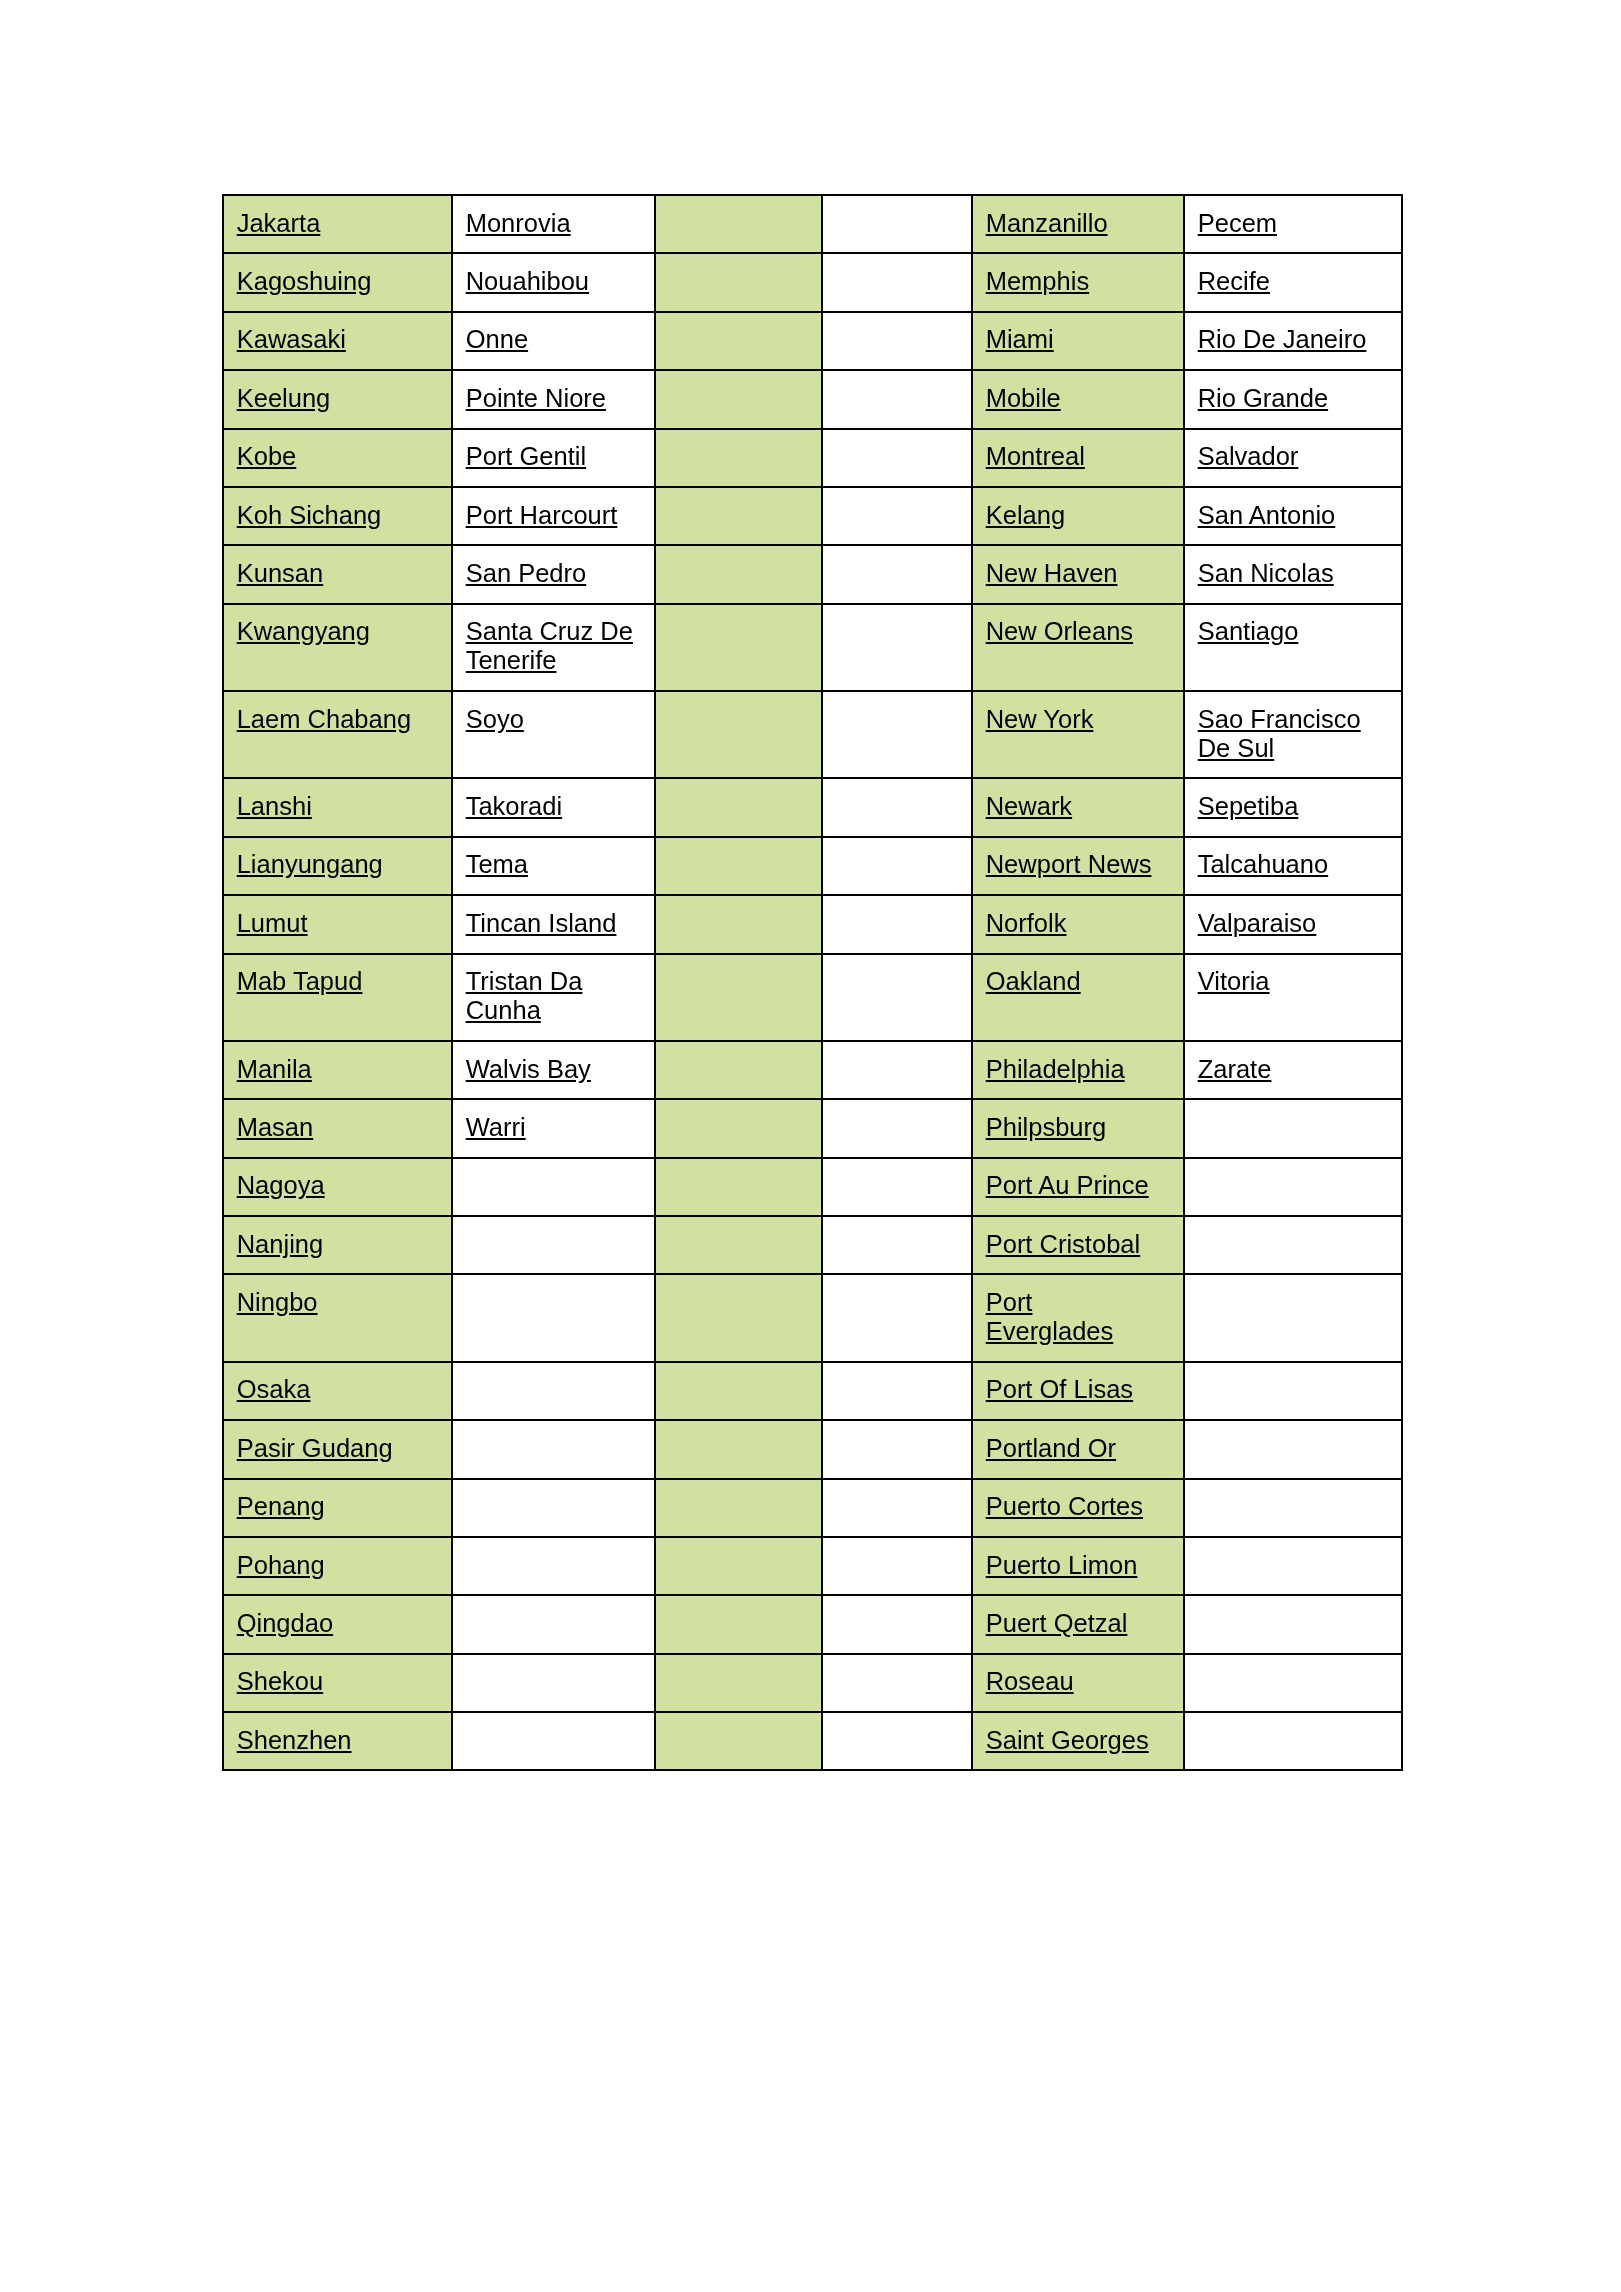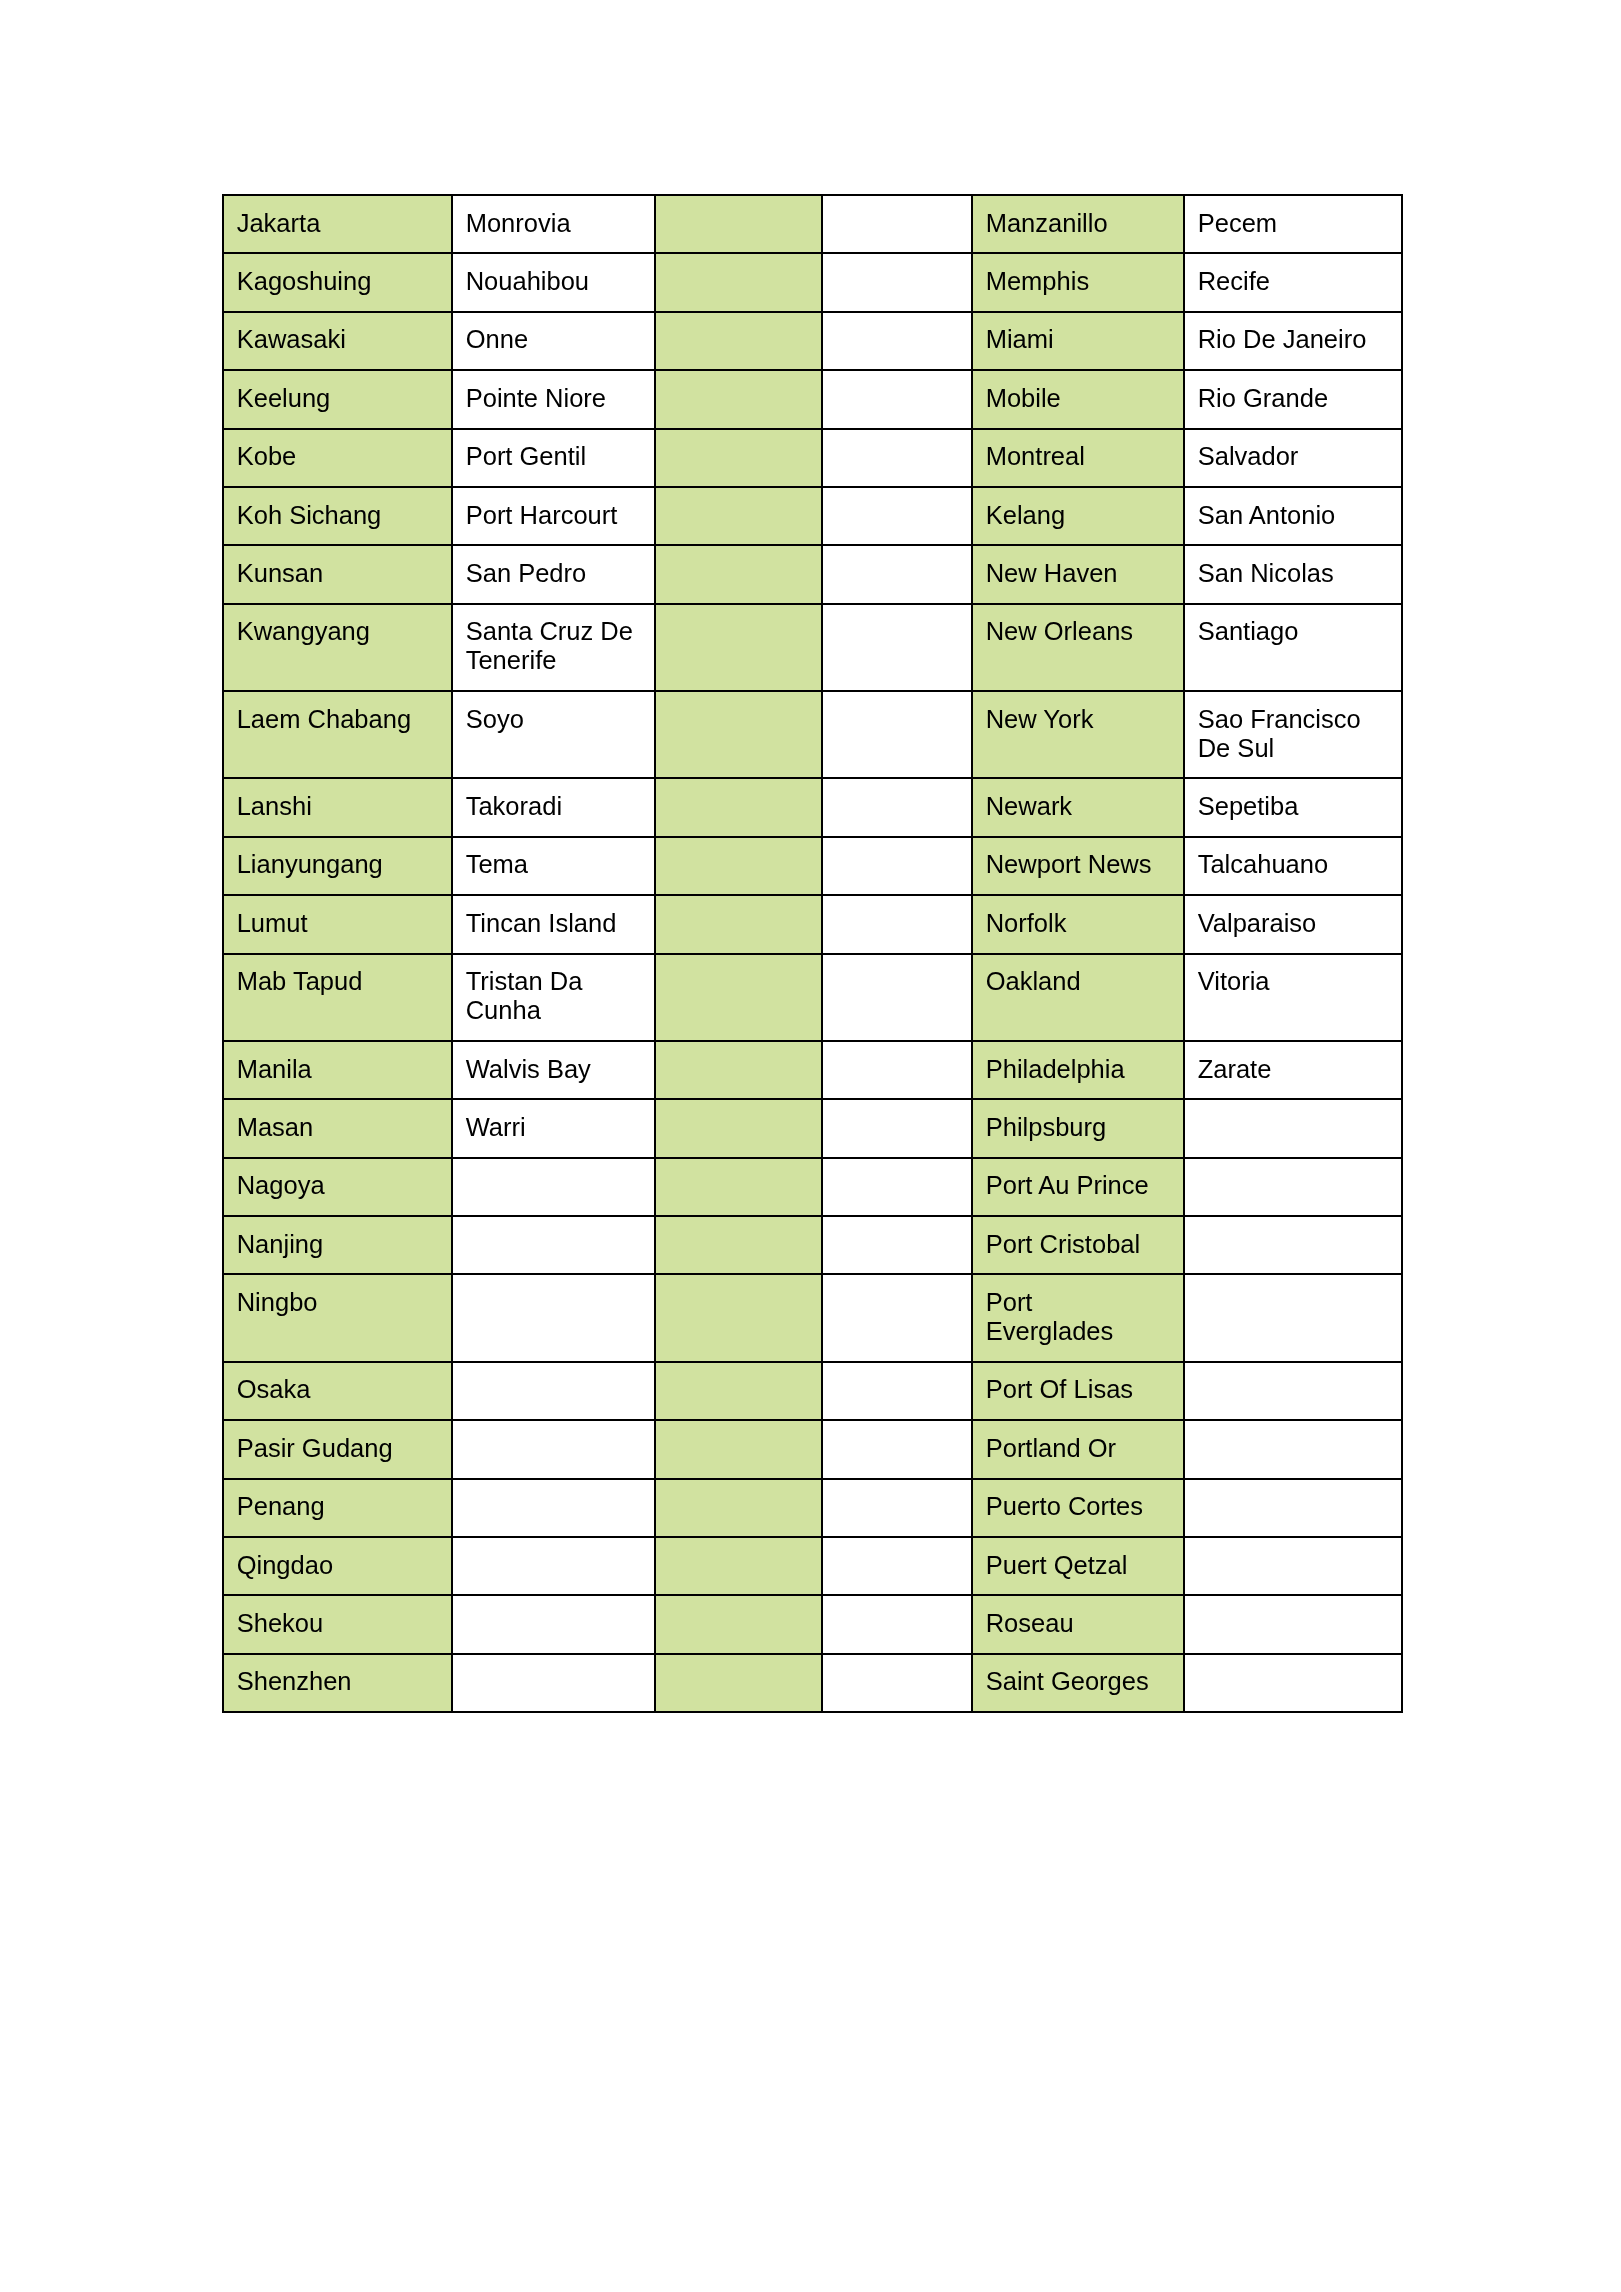--- a/index.html
+++ b/index.html
@@ -15,20 +15,21 @@
     width: 1621px; height: 2293px;
     background: #ffffff;
     overflow: hidden;
   }
   table.ports {
     position: absolute;
     left: 222px; top: 194px;
     border-collapse: collapse;
     table-layout: fixed;
     border: 2.9px solid var(--border);
+    text-decoration: underline;
   }
   table.ports td {
     border: 2px solid var(--border);
     font-size: 25.5px;
     line-height: 29px;
     color: #000000;
     vertical-align: top;
     padding: 12.7px 11.8px 14.7px 12.7px;
     white-space: pre-line;
     overflow: hidden;
@@ -221,20 +222,28 @@
         </tr>
         <tr>
           <td class="green">Penang</td>
           <td></td>
           <td class="green"></td>
           <td></td>
           <td class="green">Puerto Cortes</td>
           <td></td>
         </tr>
         <tr>
+          <td class="green">Pohang</td>
+          <td></td>
+          <td class="green"></td>
+          <td></td>
+          <td class="green">Puerto Limon</td>
+          <td></td>
+        </tr>
+        <tr>
           <td class="green">Qingdao</td>
           <td></td>
           <td class="green"></td>
           <td></td>
           <td class="green">Puert Qetzal</td>
           <td></td>
         </tr>
         <tr>
           <td class="green">Shekou</td>
           <td></td>

